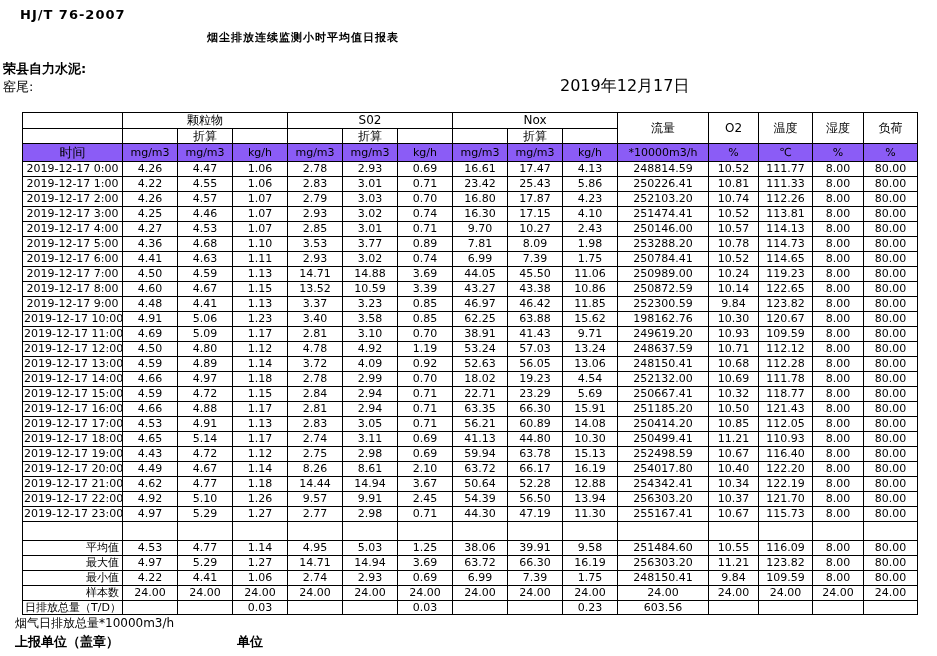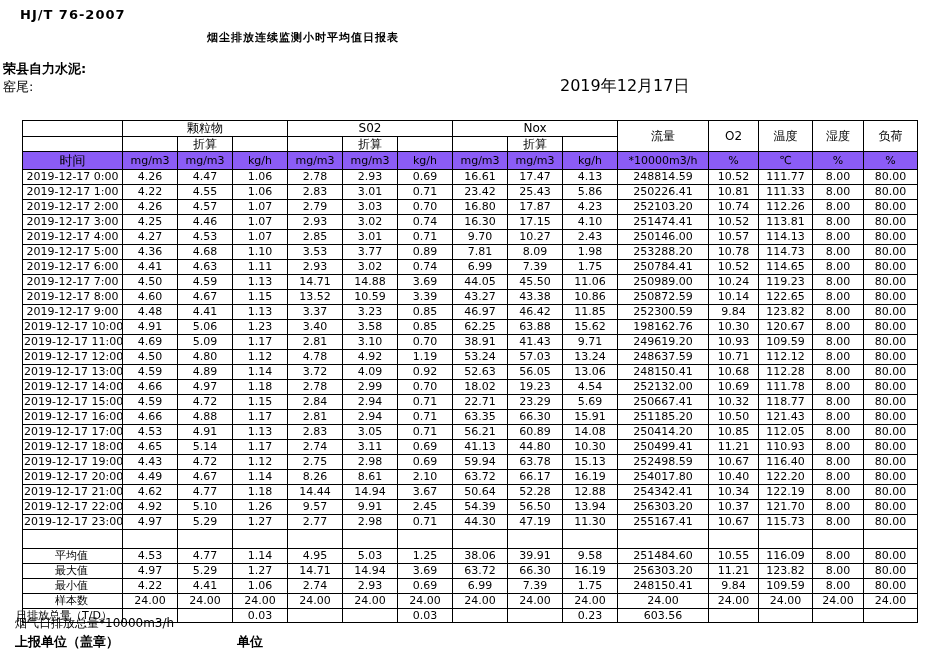--- a/index.html
+++ b/index.html
@@ -11,37 +11,37 @@
   }
   .abs { position:absolute; white-space:nowrap; }
   #std-code   { left:20px;  top:7px;  font-size:13px; font-weight:bold; letter-spacing:1px; }
   #page-title { left:207px; top:30px; font-size:11px; font-weight:bold; letter-spacing:1px; }
   #company    { left:3px;   top:60px; font-size:13px; font-weight:bold; }
   #stack      { left:3px;   top:78px; font-size:13px; font-weight:normal; }
   #rpt-date   { left:560px; top:76px; font-size:16px; }
 
   table#report {
     position:absolute; left:22px; top:112px; width:895px;
-    border-collapse:collapse; table-layout:fixed;margin-top:8px;
+    border-collapse:collapse; table-layout:fixed;
   }
   #report th, #report td {
     border:1px solid #000; padding:0 1px;
     text-align:center; vertical-align:middle;
     font-weight:normal; white-space:nowrap; overflow:hidden;
     font-size:11px;
   }
   #report thead tr.gr1 th { height:15px; line-height:15px; font-size:12px; }
   #report thead tr.gr2 th { height:14px; line-height:14px; font-size:12px; }
   #report thead tr.units th { height:17px; line-height:17px; background:#8b5cf6; font-size:11px; }
   #report thead tr.units th.time-h { font-size:13px; }
   #report tbody td { height:14px; line-height:14px; }
   #report tbody tr.spacer td { height:18px; }
-  #report tbody tr.summary td.sum-label { text-align:center; padding-right:3px; }
+  #report tbody tr.summary td.sum-label { text-align:right; padding-right:3px; }
   #report tbody tr.total td { height:13px; line-height:13px;text-align:center; }
-  #report tbody tr.total td.sum-label { text-align:left; overflow:visible; text-indent:-8px; }
+  #report tbody tr.total td.sum-label { text-align:right; overflow:visible; text-indent:-8px; }
 
   #foot-note  { left:15px;  top:615px; font-size:12px; font-weight:normal;text-align:right; }
   #foot-seal  { left:15px;  top:633px; font-size:13px; font-weight:bold;font-family:Liberation Serif, serif; }
   #foot-unit  { left:205px; top:633px; font-size:13px; font-weight:bold;margin-left:32px; }
 </style>
 </head>
 <body>
 
 <div class="abs" id="std-code">HJ/T 76-2007</div>
 <div class="abs" id="page-title">烟尘排放连续监测小时平均值日报表</div>

